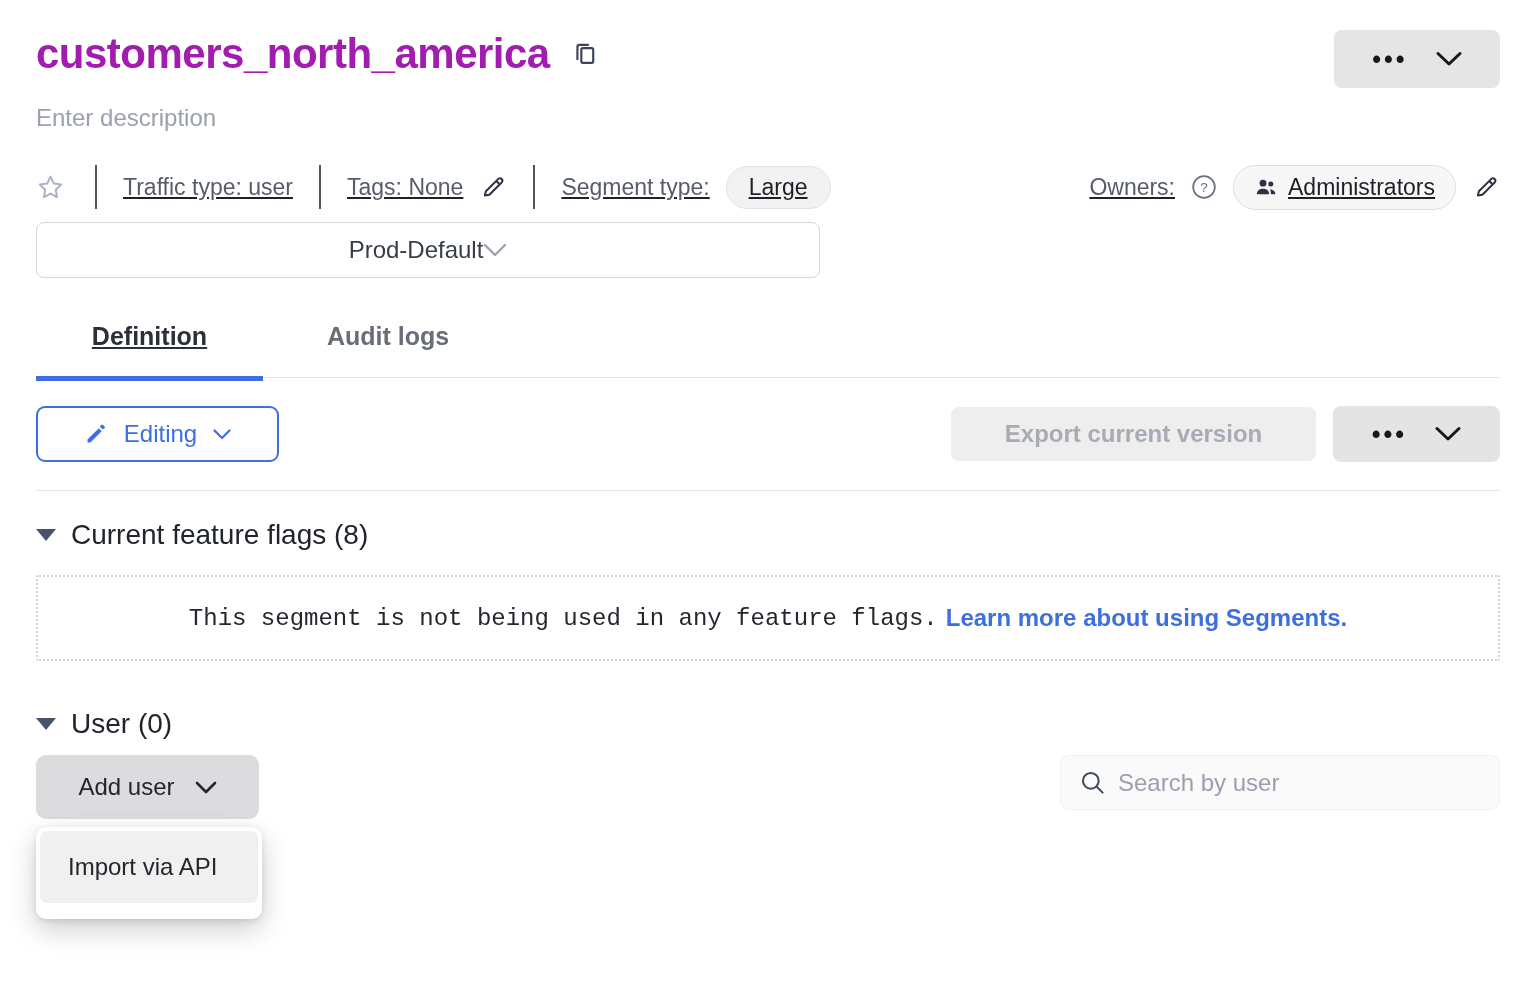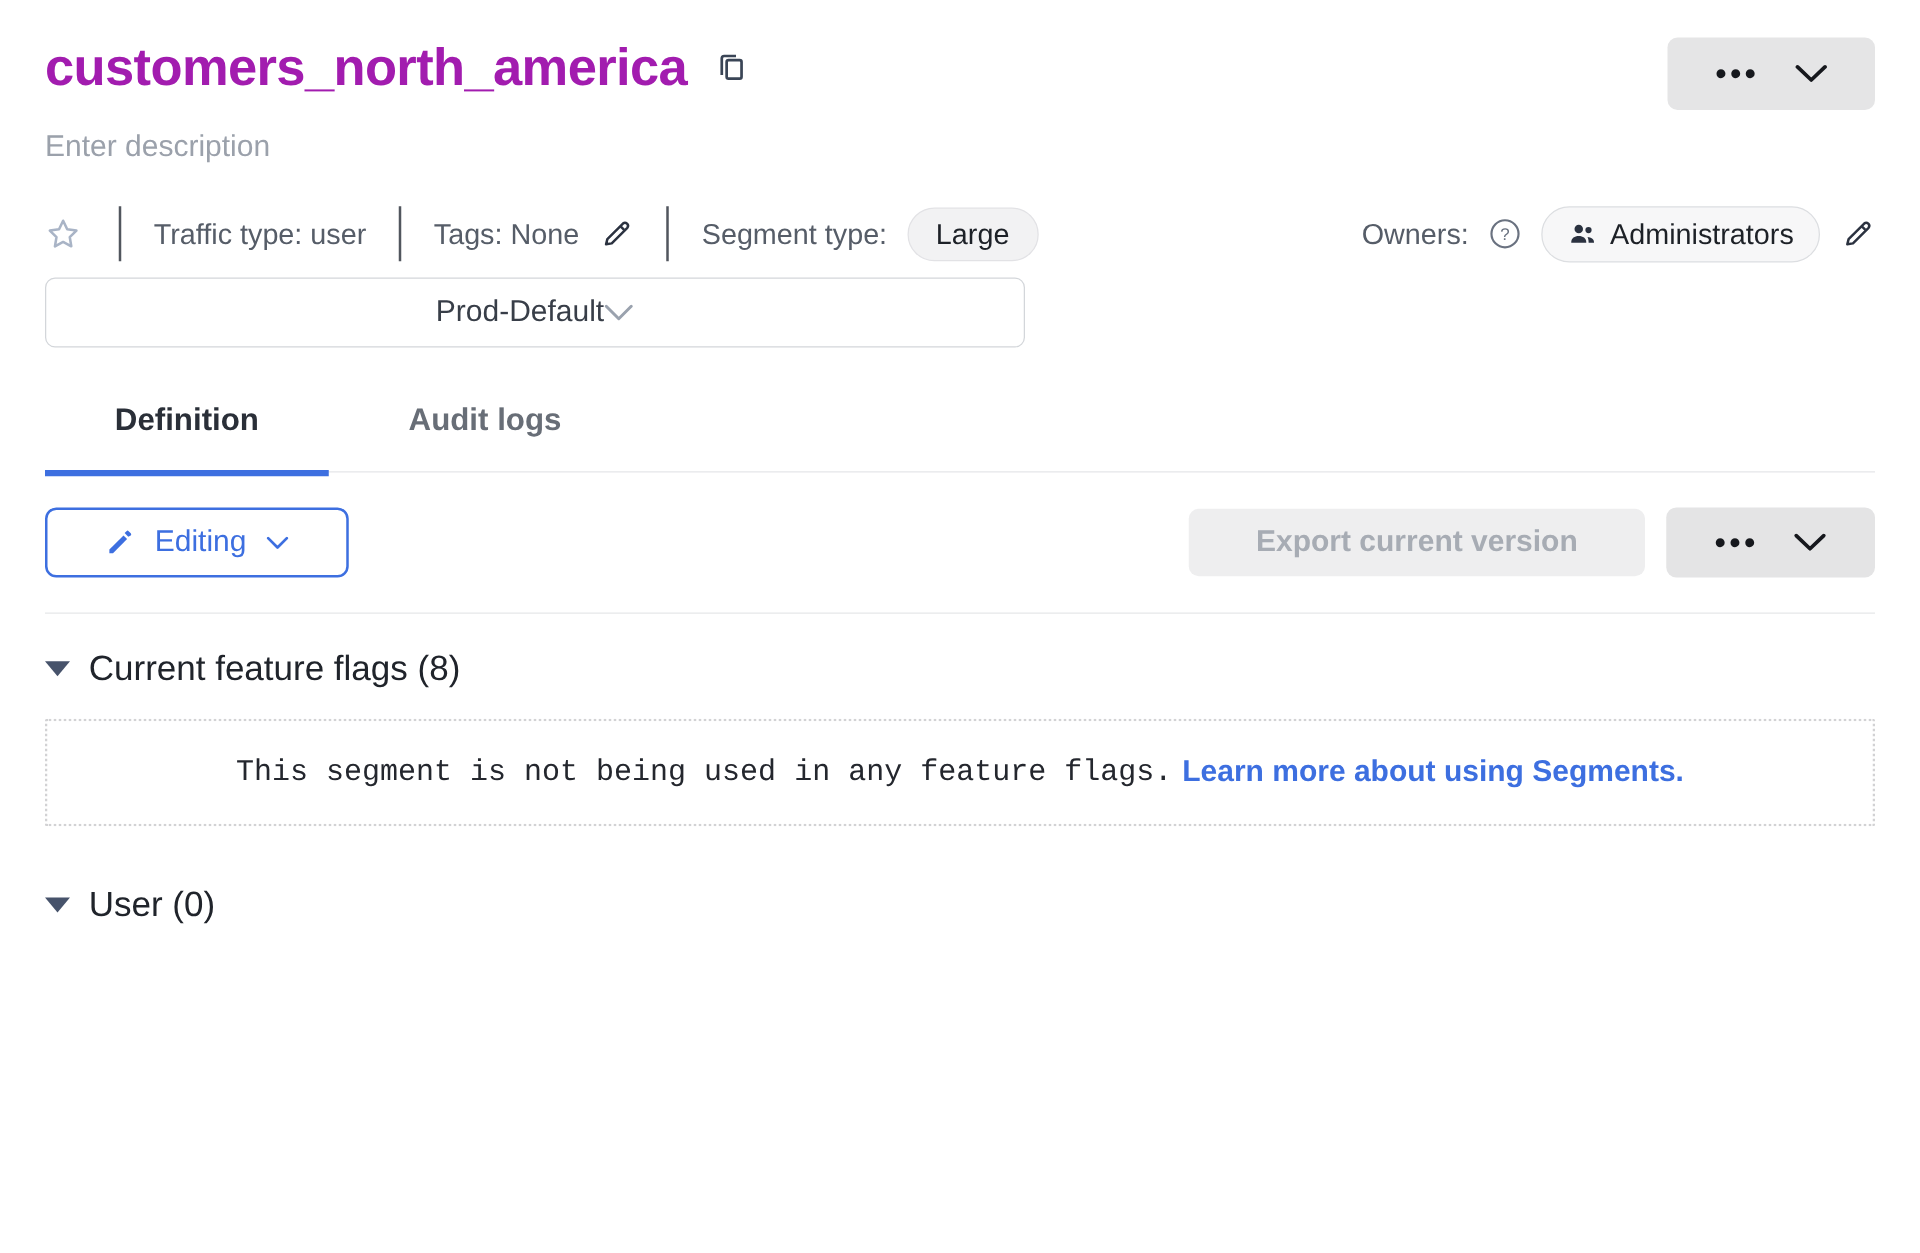--- a/index.html
+++ b/index.html
@@ -21,21 +21,21 @@
 
   .more-btn {
     width: 166px; height: 58px; border: none; border-radius: 8px;
     background: #e5e5e6; display: flex; align-items: center; justify-content: center;
     gap: 28px; cursor: pointer;
   }
   .more-dots { font-size: 25px; font-weight: 700; letter-spacing: 3px; color: #16181d; line-height: 1; }
 
   .description { margin-top: 16px; font-size: 24px; color: #9ba1ab; }
 
-  .meta-row { margin-top: 32px; display: flex; align-items: center; justify-content: space-between; height: 46px; }
+  .meta-row { margin-top: 32px; display: flex; align-items: center; justify-content: space-between; height: 46px; text-decoration: underline; }
   .meta-left { display: flex; align-items: center; }
   .meta-divider { width: 2px; height: 44px; background: #51565e; margin: 0 26px; }
   .meta-text { font-size: 23px; color: #565d68; }
   .meta-group { display: flex; align-items: center; gap: 16px; }
   .star-wrap { margin-right: 4px; }
 
   .pill {
     display: inline-flex; align-items: center; gap: 10px;
     background: #f2f2f3; border: 1px solid #e2e2e5; border-radius: 999px;
     padding: 7px 22px; font-size: 23px; color: #1d2127;
@@ -53,21 +53,21 @@
     padding: 0 24px; cursor: pointer;
   }
   .env-select-value { font-size: 24px; color: #383e48; }
 
   
   .tabs { margin-top: 44px; display: flex; border-bottom: 1px solid #e5e6e9; height: 56px; }
   .tab {
     height: 56px; display: flex; justify-content: center; align-items: flex-start;
     font-size: 25px; cursor: pointer; position: relative;
   }
-  .tab-definition { width: 227px; }
+  .tab-definition { width: 227px; text-decoration: underline; }
   .tab-audit { width: 250px; }
   .tab.active { font-weight: 700; color: #2a2f38; }
   .tab.inactive { font-weight: 600; color: #686e77; }
   .tab.active::after {
     content: ""; position: absolute; left: 0; right: 0; bottom: -3px;
     height: 5px; background: #3d6fe0;
   }
 
   
   .toolbar { margin-top: 28px; display: flex; align-items: center; justify-content: space-between; }
@@ -286,14 +286,39 @@
   <div class="dotted-box">
     <span class="msg">This segment is not being used in any feature flags.</span>
     <a class="learn-link">Learn more about using Segments.</a>
   </div>
 
   <div class="section-heading user">
     <span class="caret-down"></span>
     <span class="section-title">User (0)</span>
   </div>
 
+  <div class="user-row">
+    <div class="add-user-wrap">
+      <button class="add-user-btn">
+        <span class="add-user-label">Add user</span>
+        <span>
+          <svg width="22" height="13" viewBox="0 0 22 13" fill="none">
+            <path d="M2 2 L11 11 L20 2" stroke="#23262c" stroke-width="2.6" stroke-linecap="round" stroke-linejoin="round"></path>
+          </svg>
+        </span>
+      </button>
+      <div class="dropdown-menu">
+        <div class="menu-item">Import via API</div>
+      </div>
+    </div>
+
+    <div class="search-box">
+      <span>
+        <svg width="27" height="27" viewBox="0 0 24 24" fill="none">
+          <circle cx="10.5" cy="10.5" r="7" stroke="#3f4a5c" stroke-width="1.8"></circle>
+          <path d="M15.8 15.8 L21 21" stroke="#3f4a5c" stroke-width="1.8" stroke-linecap="round"></path>
+        </svg>
+      </span>
+      <input class="search-input" type="text" placeholder="Search by user" style="">
+    </div>
+  </div>
 
 </div>
 
 </body></html>

